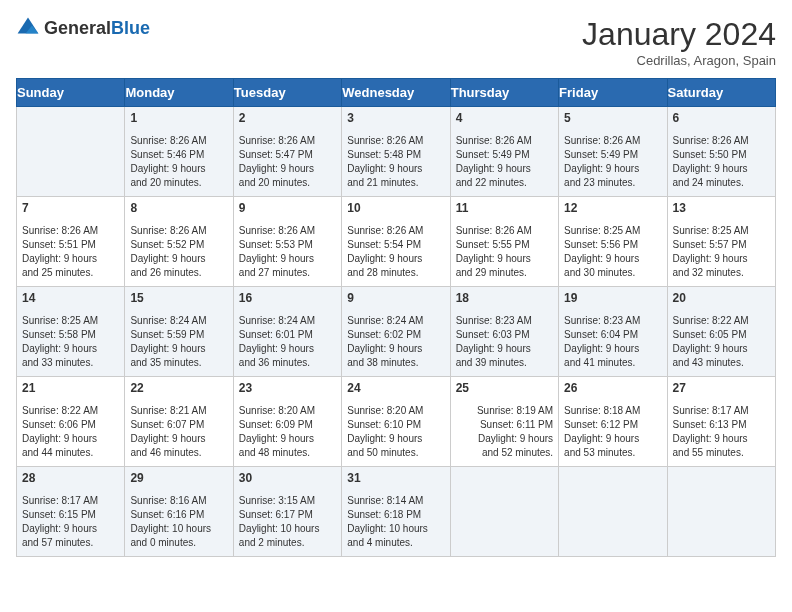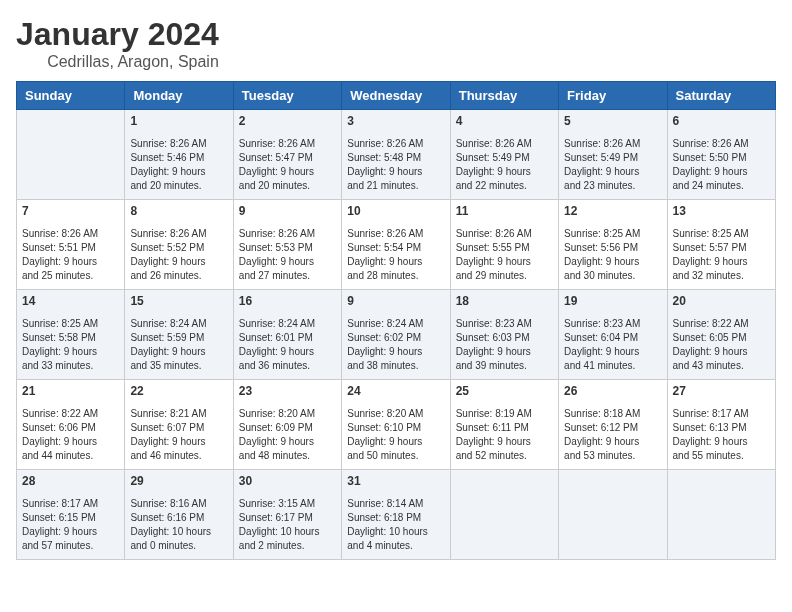--- a/index.html
+++ b/index.html
@@ -33,37 +33,37 @@
     }
     .logo-icon {
       width: 24px;
       height: 24px;
     }
     .title-area {
       text-align: right;
     }
     .month-title {
       font-size: 32px;
-      font-weight: bold;
+      font-weight: normal;
       color: #333;
     }
     .location-title {
-      font-size: 16px;
+      font-size: 13px;
       color: #555;
     }
     table {
       width: 100%;
       border-collapse: collapse;
       table-layout: fixed;
     }
     thead tr th {
       background-color: #2a6ab0;
       color: #fff;
       text-align: left;
-      padding: 6px 8px;
+      padding: 6px 0;
       font-size: 13px;
       font-weight: bold;
       border: 1px solid #1a5a9a;
     }
     tbody tr td {
       vertical-align: top;
       padding: 4px 5px;
       font-size: 10.5px;
       color: #333;
       border: 1px solid #ccc;
@@ -84,20 +84,29 @@
     .cell-content {
       font-size: 10px;
       line-height: 1.4;
       margin-top: 9px;
     }
   </style>
 </head>
 <body>
 
 <div class="header-area">
+  <div class="logo">
+    <svg class="logo-icon" viewBox="0 0 30 30" xmlns="http://www.w3.org/2000/svg">
+      <polygon points="15,2 28,22 2,22" fill="#1a6ab1"></polygon>
+      <polygon points="20,12 28,22 12,22" fill="#2a8fd1" opacity="0.7"></polygon>
+    </svg>
+    <div>
+      <span class="logo-text-general">General</span><span class="logo-text-blue">Blue</span>
+    </div>
+  </div>
   <div class="title-area">
     <div class="month-title">January 2024</div>
     <div class="location-title">Cedrillas, Aragon, Spain</div>
   </div>
 </div>
 
 <table>
   <thead>
     <tr id="header-row">
     <th>Sunday</th>
@@ -281,21 +290,21 @@
         </td>
         <td>
           <span class="day-number">24</span>
           <div class="cell-content" style="white-space: pre-line;">Sunrise: 8:20 AM
 Sunset: 6:10 PM
 Daylight: 9 hours
 and 50 minutes.</div>
         </td>
         <td>
           <span class="day-number">25</span>
-          <div class="cell-content" style="white-space: pre-line;">Sunrise: 8:19 AM
+          <div class="cell-content" style="white-space: pre-line; text-align: right;">Sunrise: 8:19 AM
 Sunset: 6:11 PM
 Daylight: 9 hours
 and 52 minutes.</div>
         </td>
         <td>
           <span class="day-number">26</span>
           <div class="cell-content" style="white-space: pre-line;">Sunrise: 8:18 AM
 Sunset: 6:12 PM
 Daylight: 9 hours
 and 53 minutes.</div>

